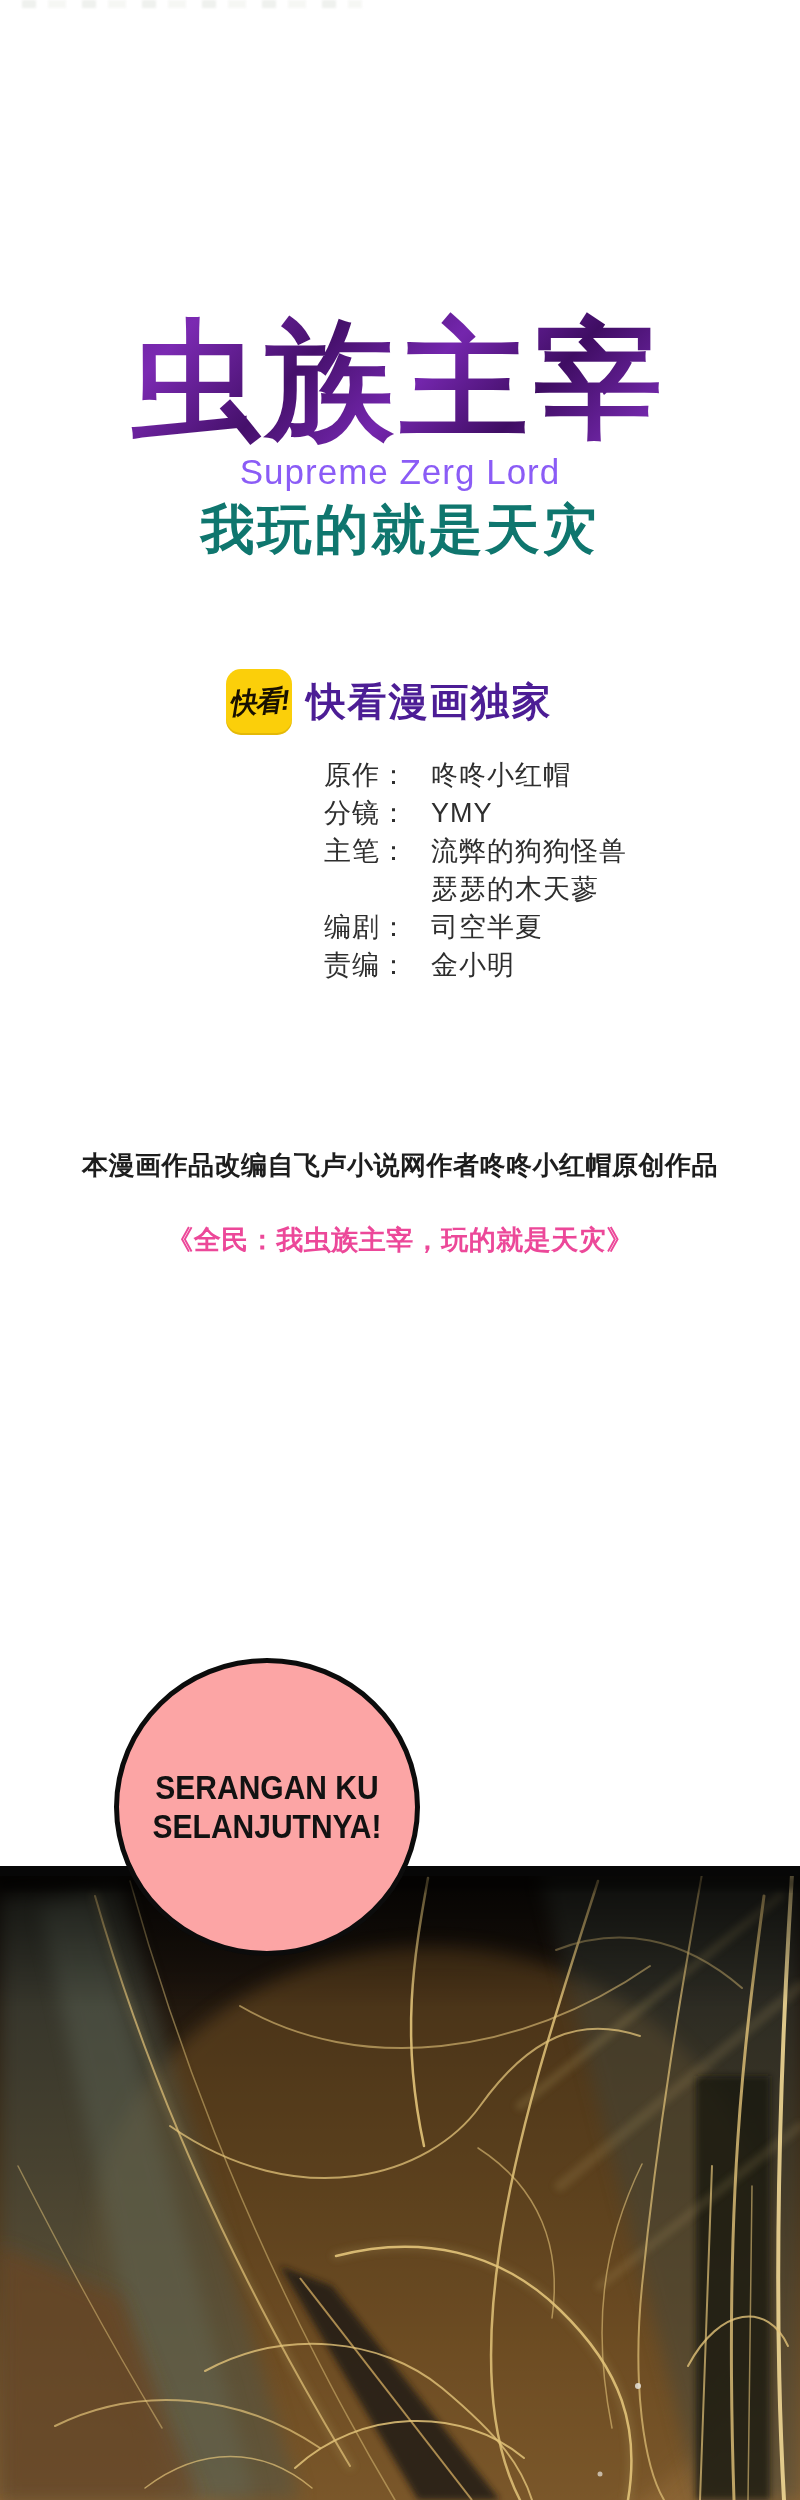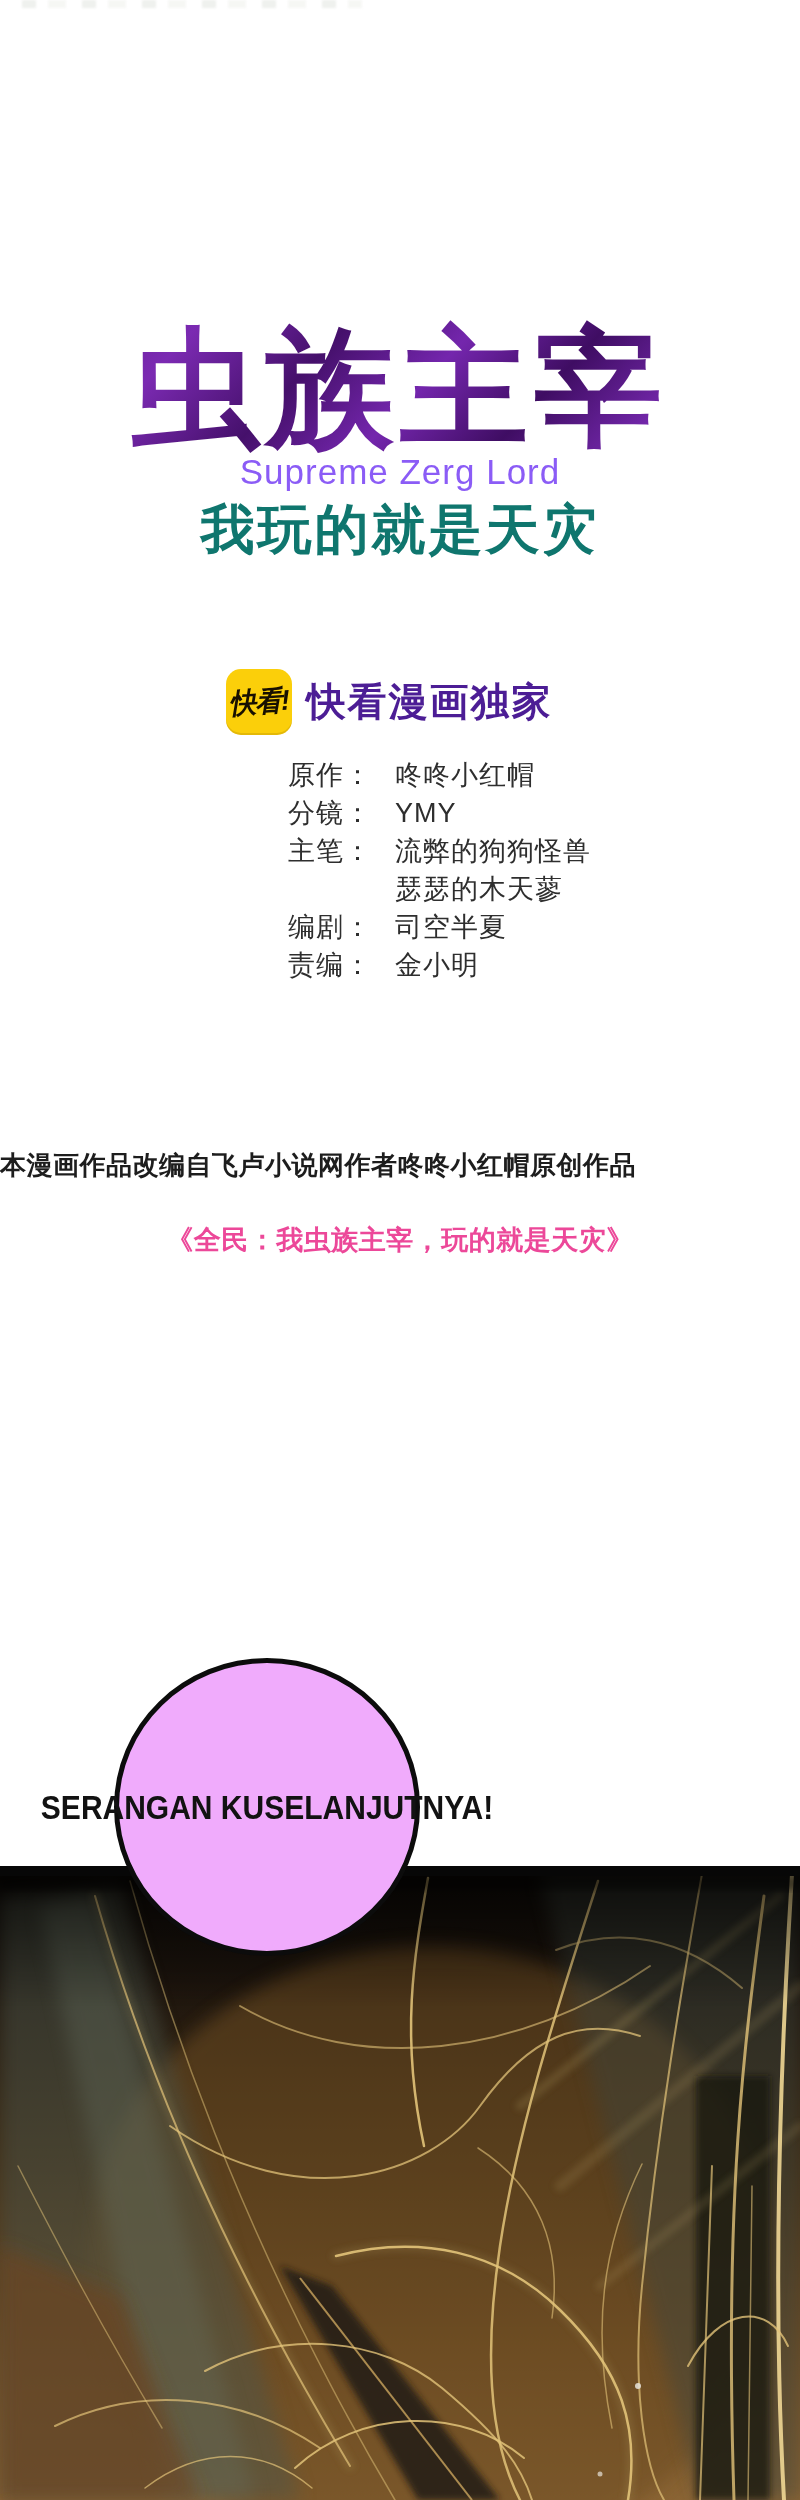--- a/index.html
+++ b/index.html
@@ -10,21 +10,21 @@
   .abs{position:absolute;}
   
   .top-artifact{
     top:0;left:22px;width:340px;height:8px;opacity:.45;filter:blur(1px);
     background:repeating-linear-gradient(90deg,
       rgba(190,198,186,.55) 0 14px, rgba(255,255,255,0) 14px 26px,
       rgba(205,210,198,.4) 26px 44px, rgba(255,255,255,0) 44px 60px);
   }
   
   .main-title{
-    top:318px;left:0;width:800px;text-align:center;
+    top:310px;left:0;width:800px;text-align:center;
     font-size:128px;font-weight:900;line-height:1.1;letter-spacing:6px;
     background:linear-gradient(133deg,#5a1787 0%,#7b2ab2 22%,#45106b 38%,#7426ad 52%,#3f0d63 66%,#7a2bb4 82%,#561585 100%);
     -webkit-background-clip:text;background-clip:text;color:transparent;
   }
   .subtitle-en{
     top:452px;left:0;width:800px;text-align:center;
     font-size:35px;font-weight:500;color:#8b5cf6;letter-spacing:1px;
   }
   .subtitle-cn{
     top:494px;left:0;width:800px;text-align:center;
@@ -43,38 +43,38 @@
   }
   .kk-badge span{
     font-size:27px;font-weight:900;color:#181000;font-style:italic;
     transform:rotate(-4deg) scaleY(1.05);letter-spacing:-1px;
   }
   .publisher-label{
     font-size:39px;font-weight:600;color:#4c1d95;letter-spacing:2px;
   }
   
   .credits{top:756px;left:0;width:800px;}
-  .credit-row{display:flex;font-size:27px;line-height:38px;color:#2e2e2e;letter-spacing:1px;}
+  .credit-row{display:flex;font-size:27px;line-height:38px;color:#2e2e2e;letter-spacing:1px;padding-left:36px;}
   .credit-label{width:372px;text-align:right;flex:0 0 auto;}
   .credit-values{margin-left:12px;text-align:left;}
   .credit-values div{line-height:38px;margin-left:11px;}
   
   .notice-1{
-    top:1148px;left:0;width:800px;text-align:left;
+    top:1148px;left:0;width:800px;text-align:center;
     font-size:26px;font-weight:700;color:#1d1d1d;letter-spacing:.5px;
   }
   .notice-2{
     top:1222px;left:0;width:800px;text-align:center;
     font-size:27px;font-weight:700;color:#ec4899;letter-spacing:.5px;
   }
   
   .bubble{
     top:1658px;left:114px;width:306px;height:298px;z-index:5;
-    background:#f0abfc;border:5px solid #0c0c0c;border-radius:50%;
-    display:flex;align-items:center;justify-content:center;
+    background:#fca5a5;border:5px solid #0c0c0c;border-radius:50%;
+    display:flex;flex-direction:column;align-items:center;justify-content:center;
     text-align:center;box-sizing:border-box;
   }
   .bubble-line{
     font-size:30px;font-weight:700;color:#121212;line-height:1.3;
     letter-spacing:0;transform:scaleY(1.1);white-space:nowrap;
   }
   
   .artwork{top:1866px;left:0;width:800px;height:634px;z-index:1;}
   .artwork svg{display:block;}
 </style>

